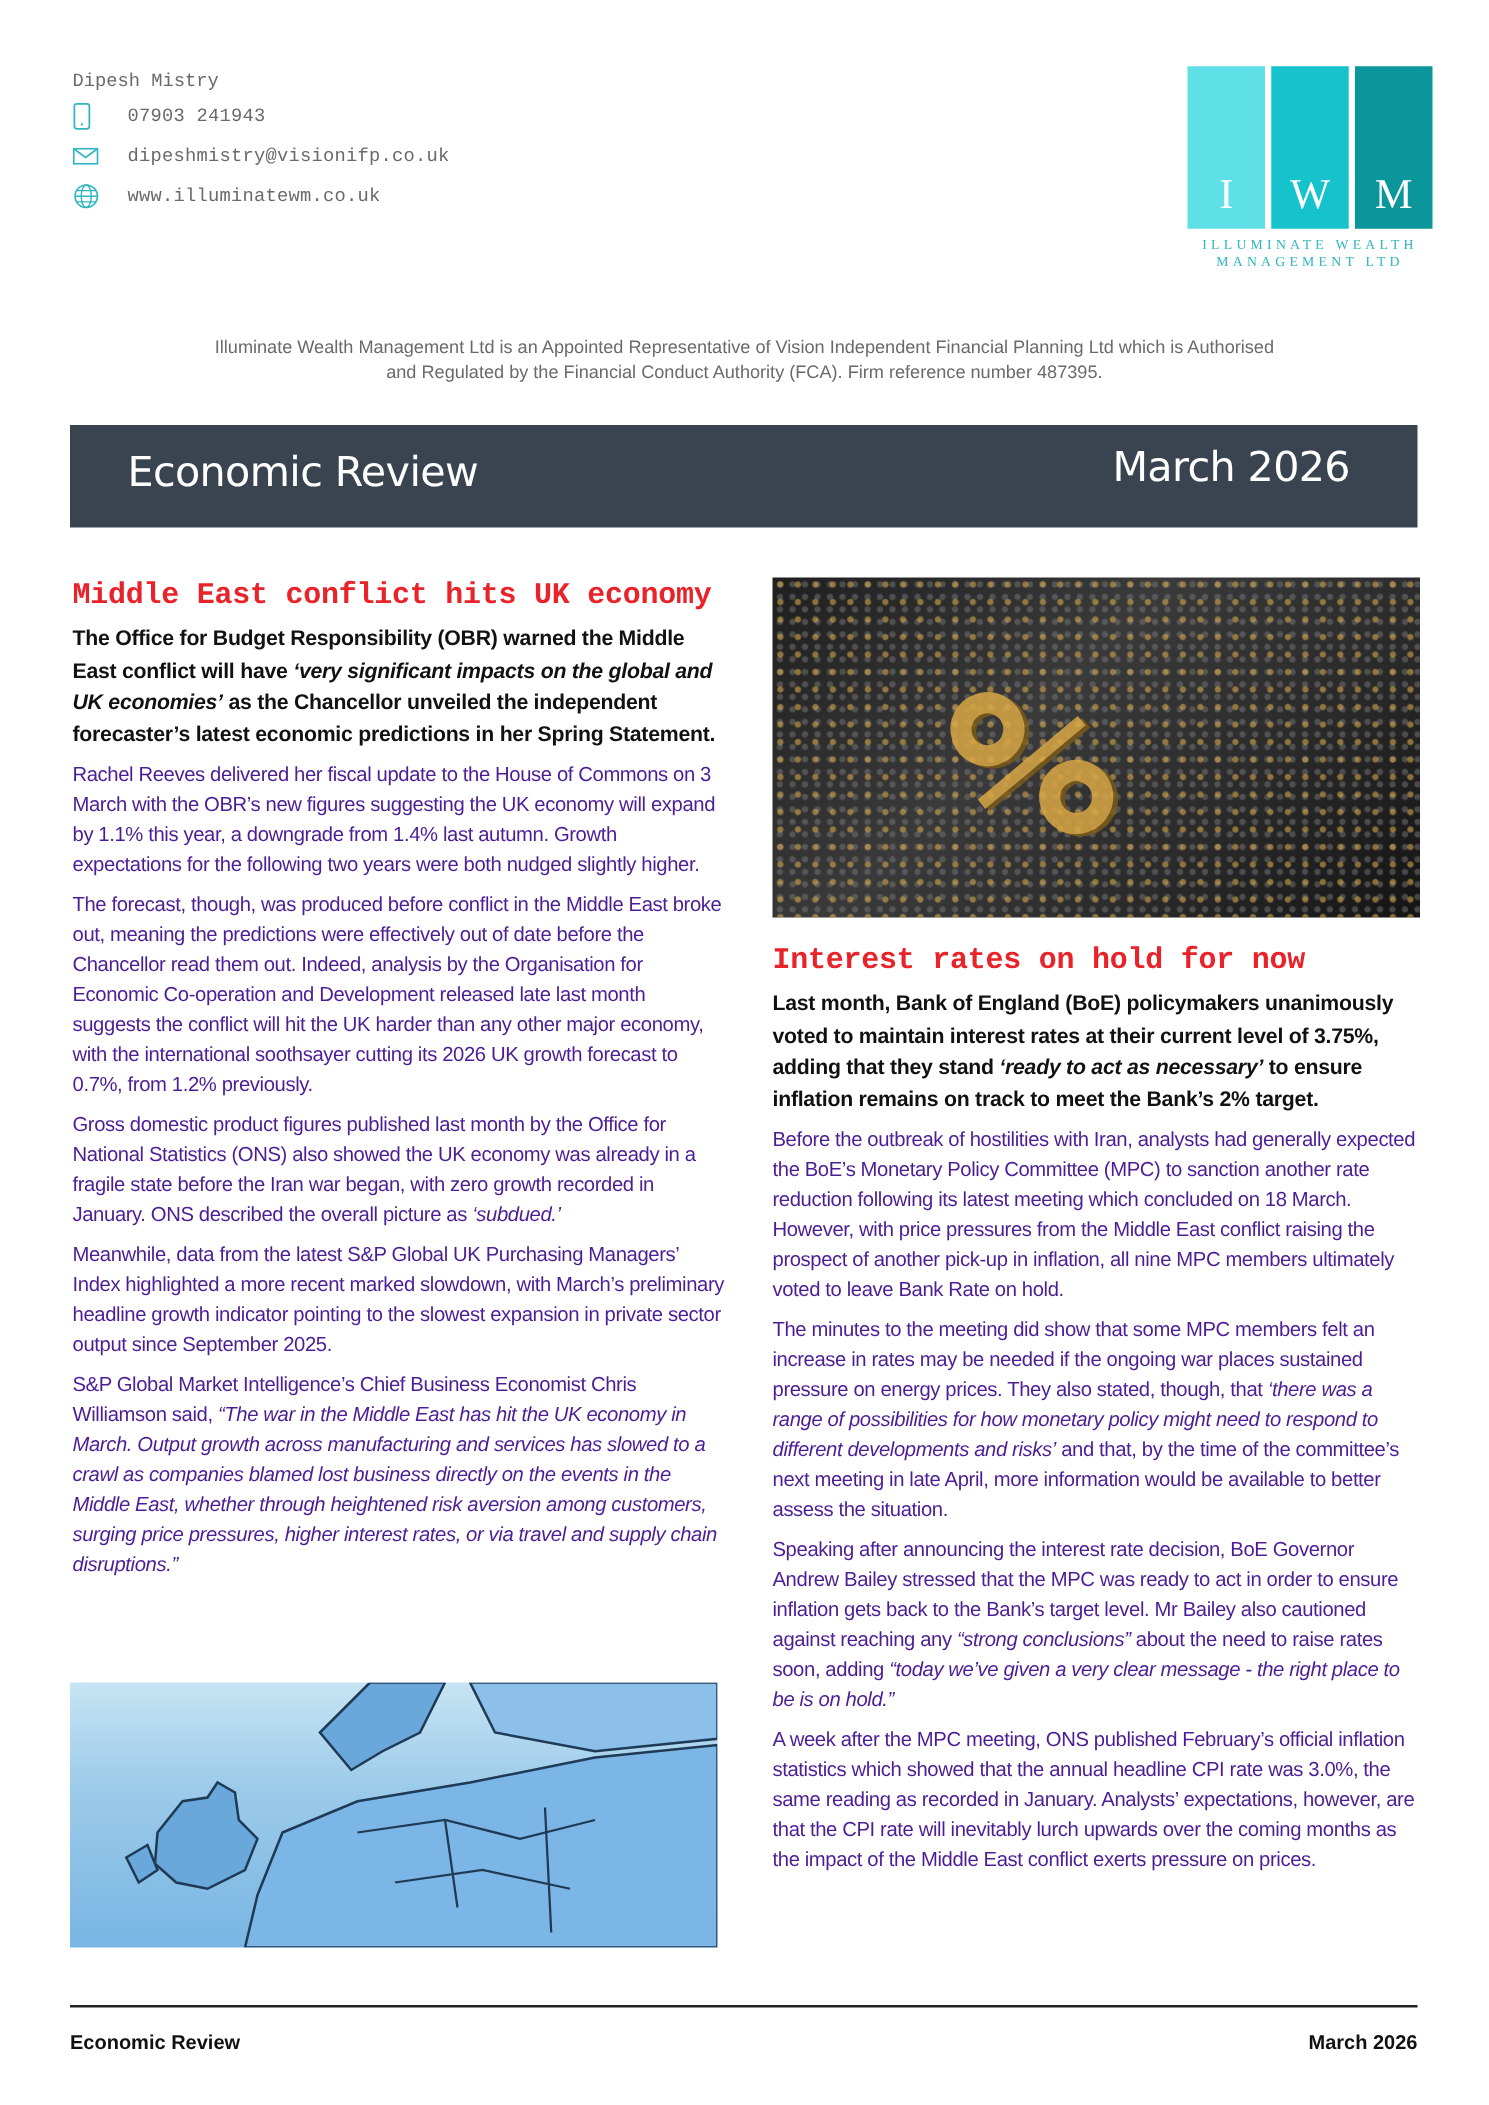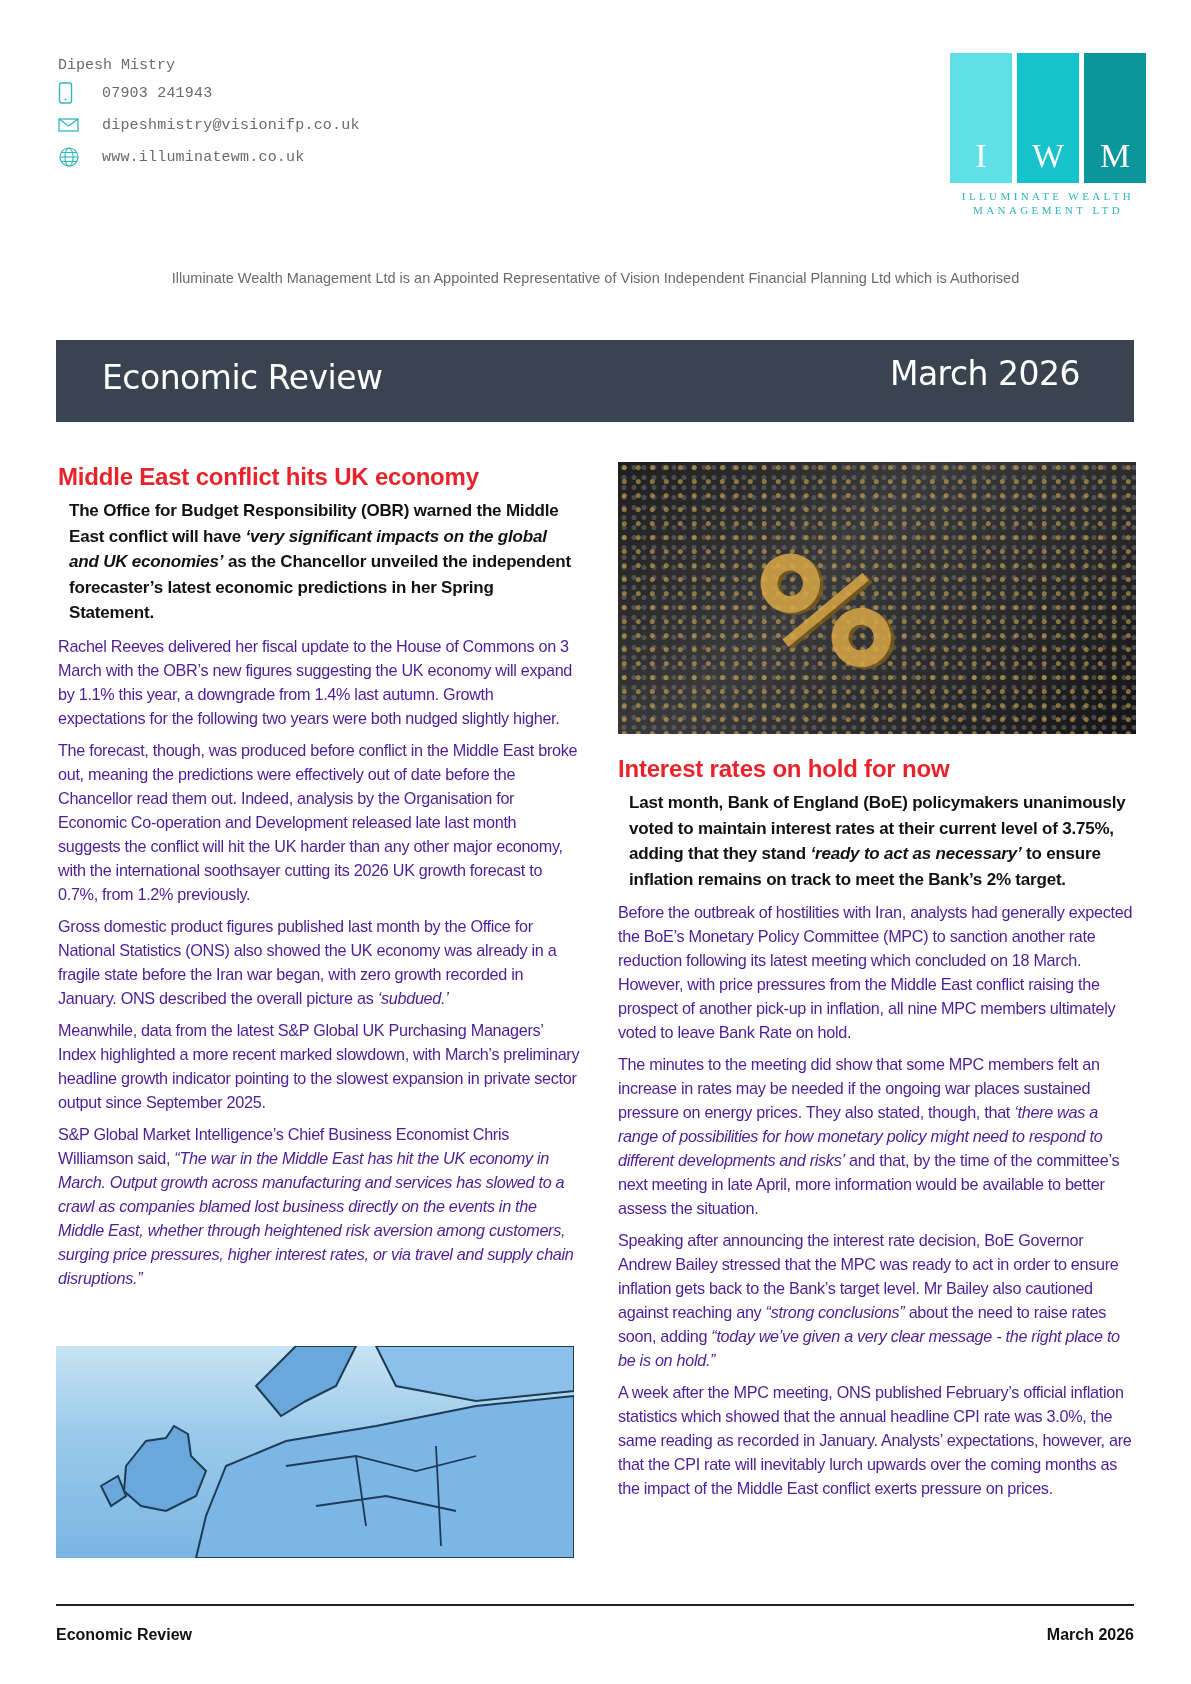--- a/index.html
+++ b/index.html
@@ -31,22 +31,22 @@
 
   
   .banner { position: absolute; left: 56px; top: 340px; width: 1078px; height: 82px; background: #3a4350; }
   .banner .title { position: absolute; left: 46px; top: 18px; color: #ffffff; font-size: 33px; font-family: "DejaVu Sans", sans-serif; font-weight: normal; letter-spacing: -0.5px; }
   .banner .date { position: absolute; right: 54px; top: 14px; color: #ffffff; font-size: 33px; font-family: "DejaVu Sans", sans-serif; letter-spacing: -0.5px; }
 
   
   .col-left { position: absolute; left: 58px; top: 462px; width: 522px; }
   .col-right { position: absolute; left: 618px; top: 462px; width: 518px; }
 
-  h2.sec { color: #e8232a; font-size: 24px; font-weight: bold; line-height: 30px; letter-spacing: -0.2px; }
-  .lead { color: #111111; font-weight: bold; font-size: 17px; line-height: 25.5px; margin-top: 6px; letter-spacing: -0.2px; margin-left: 11px; }
+  h2.sec { color: #e8232a; font-size: 24px; font-weight: bold; line-height: 30px; letter-spacing: -0.2px; font-family: Liberation Mono, monospace; }
+  .lead { color: #111111; font-weight: bold; font-size: 17px; line-height: 25.5px; margin-top: 6px; letter-spacing: -0.2px; }
   .lead i { font-style: italic; }
   p.body { font-size: 16.2px; line-height: 24px; color: #4c1d95; margin-top: 8px; letter-spacing: -0.3px; }
   p.body i { font-style: italic; }
 
   
   .img-digital { width: 518px; height: 272px; margin-top: 0; position: relative; overflow: hidden;
     background:
       radial-gradient(circle at 45% 40%, rgba(230,180,80,0.55) 0 2px, transparent 3px) 0 0/14px 14px,
       radial-gradient(circle at 60% 55%, rgba(120,120,120,0.5) 0 2px, transparent 3px) 0 0/10px 10px,
       linear-gradient(135deg, #1f1f1f 0%, #3a3a3a 40%, #2a2a2a 70%, #141414 100%);
@@ -111,20 +111,21 @@
     <div class="bar b3">
         <span>M</span>
       </div>
   </div>
   <div class="lt">ILLUMINATE WEALTH</div>
   <div class="lt" style="margin-top:0">MANAGEMENT LTD</div>
 </div>
 
 <div class="disclaimer">
   <div>Illuminate Wealth Management Ltd is an Appointed Representative of Vision Independent Financial Planning Ltd which is Authorised</div>
+  <div>and Regulated by the Financial Conduct Authority (FCA). Firm reference number 487395.</div>
 </div>
 
 <div class="banner">
   <div class="title">Economic Review</div>
   <div class="date">March 2026</div>
 </div>
 
 <div class="col-left">
   <h2 class="sec">Middle East conflict hits UK economy</h2>
   <div class="lead"><span>The Office for Budget Responsibility (OBR) warned the Middle East conflict will have </span><i>‘very significant impacts on the global and UK economies’</i><span> as the Chancellor unveiled the independent forecaster’s latest economic predictions in her Spring Statement.</span></div>

